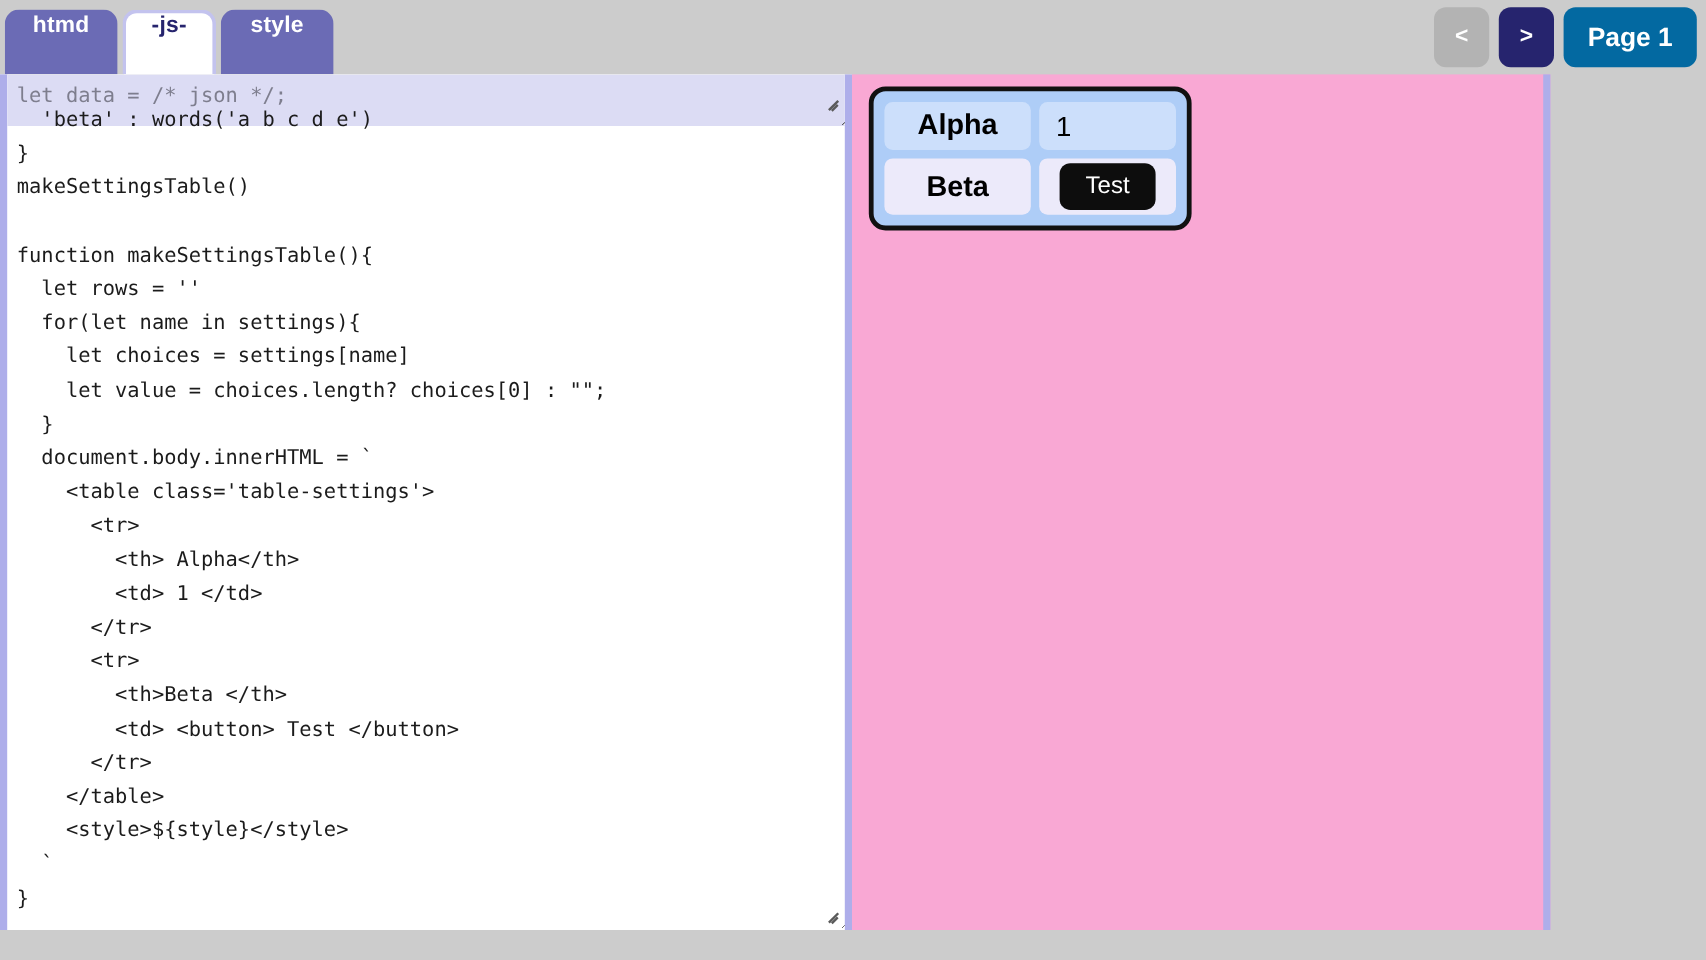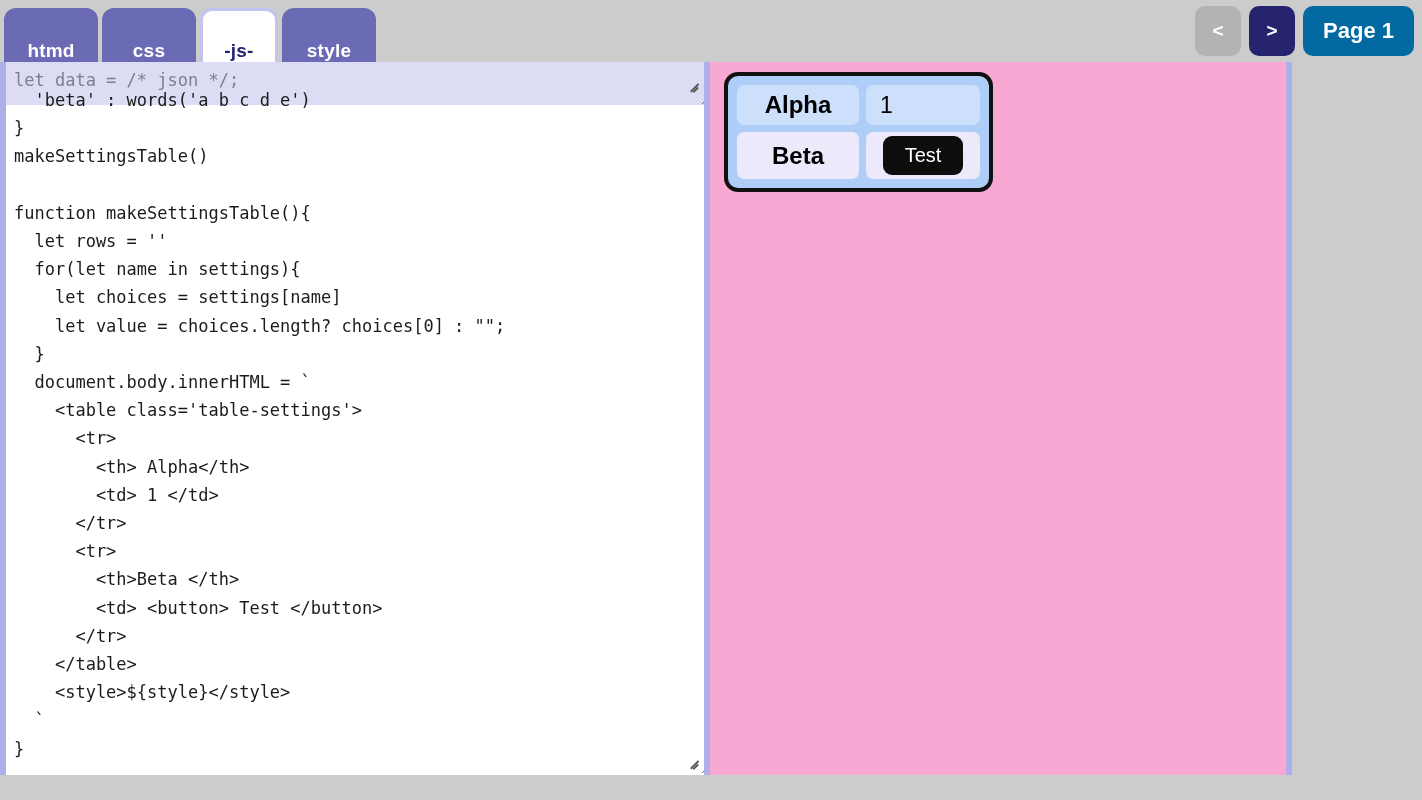--- a/index.html
+++ b/index.html
@@ -16,21 +16,21 @@
     position:absolute;left:0;top:0;width:1422px;height:62px;
     background:#cccccc;
   }
   .tabs{
     position:absolute;left:4px;top:8px;
     display:flex;align-items:flex-end;gap:4px;
   }
   .tab{
     height:54px;min-width:94px;
     box-sizing:border-box;
-    display:flex;align-items:flex-end;justify-content:center;
+    display:flex;align-items:flex-start;justify-content:center;
     border-radius:12px 12px 0 0;
     background:#6b6bb5;
     color:#ffffff;
     font-size:19px;font-weight:bold;
     padding:0 14px;
     border:3px solid transparent;
     border-bottom:none;
     letter-spacing:.2px;
   }
   .tab.active{
@@ -169,23 +169,20 @@
   }
 </style>
 </head>
 <body>
 
 <div id="topbar">
 
   <div class="tabs">
     <div class="tab">
       <span>htmd</span>
-    </div>
-    <div class="tab">
-      <span>css</span>
     </div>
     <div class="tab active">
       <span>-js-</span>
     </div>
     <div class="tab">
       <span>style</span>
     </div>
   </div>
 
   <div class="navbtns">

